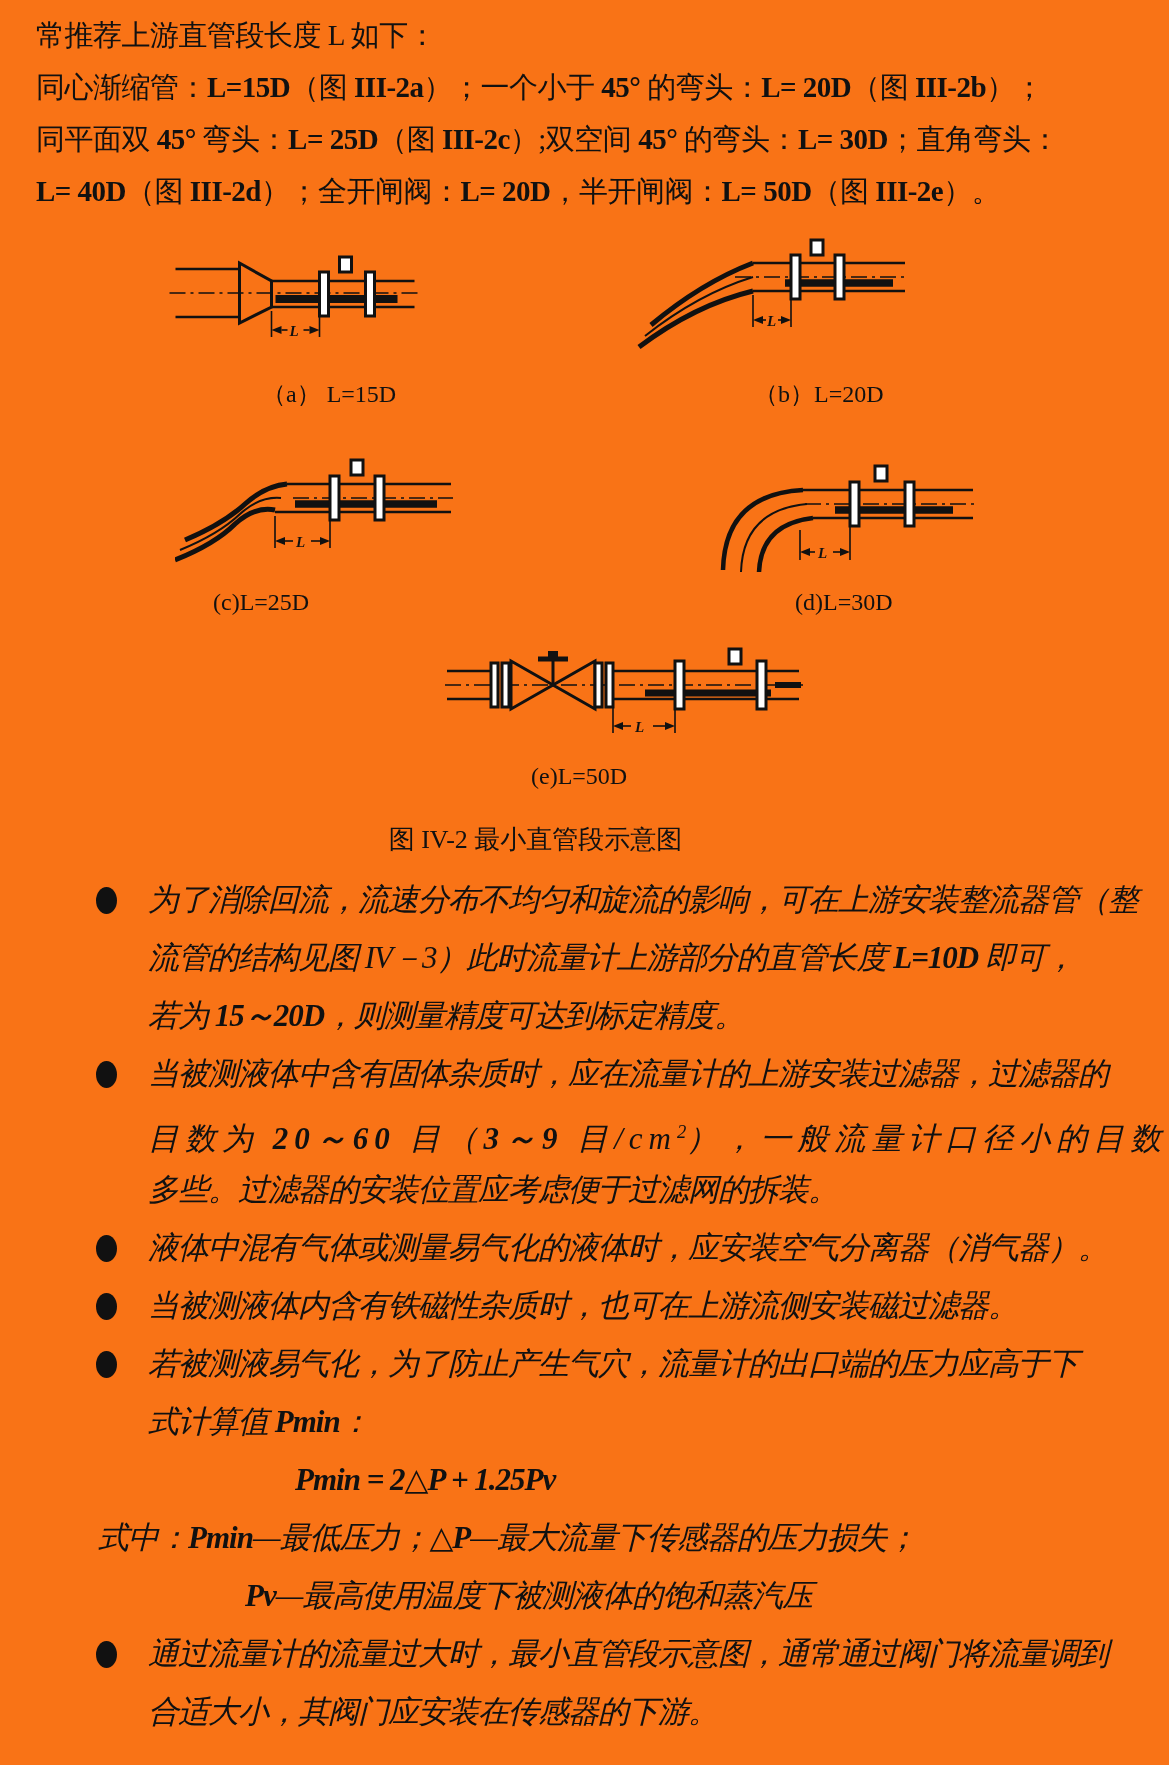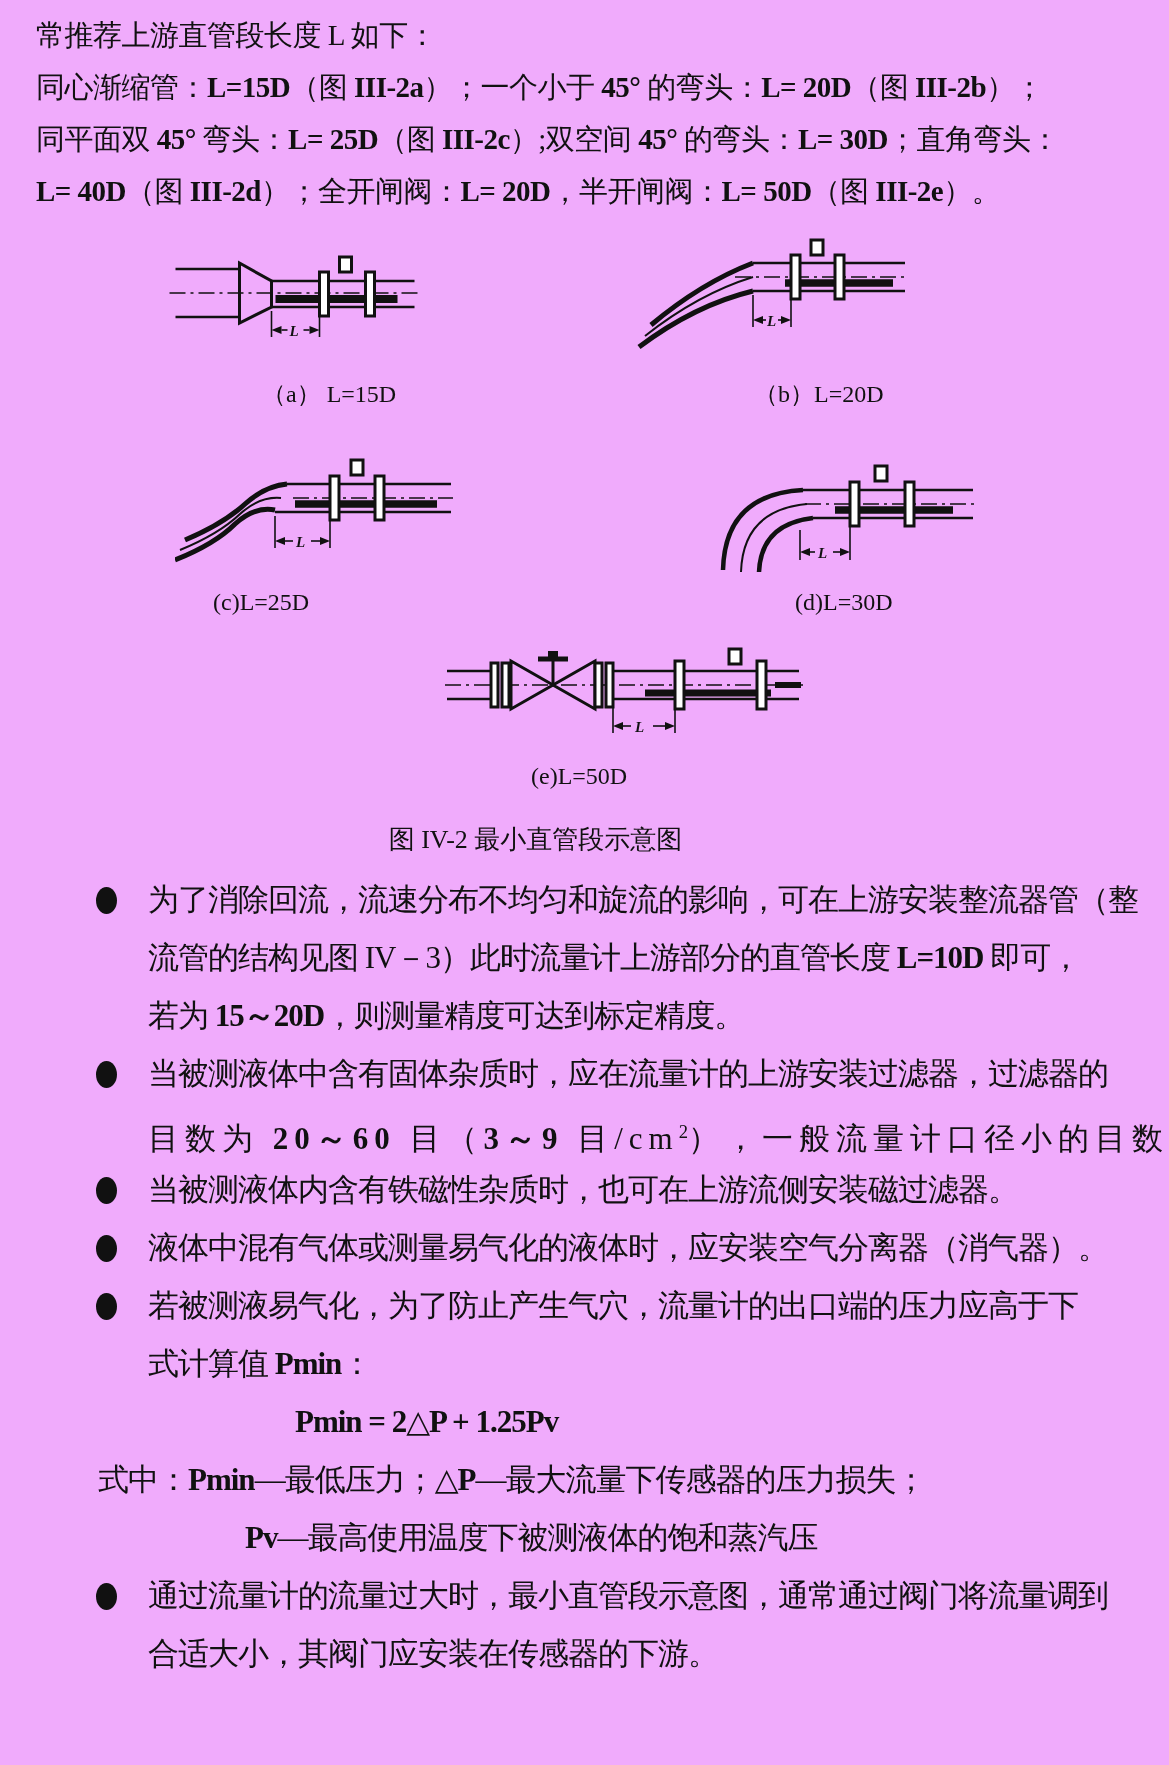--- a/index.html
+++ b/index.html
@@ -1,20 +1,20 @@
 <!DOCTYPE html>
 <html><head>
 <meta charset="utf-8">
 <style>
   html,body{margin:0;padding:0;background:#e8e8e8;}
   .page{
     position:relative;
     width:1169px;height:1765px;
     margin:0 auto;
-    background:#f0abfc;
+    background:#f97316;
     font-family:"Liberation Serif","DejaVu Serif",serif;
     color:#111;
     overflow:hidden;
   }
   .b{font-weight:bold;}
   sup{font-size:0.6em;vertical-align:super;letter-spacing:0;}
 
   
   .intro{position:absolute;left:36px;top:9px;width:1100px;}
   .intro .iline{
@@ -29,21 +29,21 @@
   .dcap{
     position:absolute;font-size:24px;line-height:28px;white-space:nowrap;
   }
   .dim{font-size:15px;font-weight:bold;font-style:italic;fill:#111;}
   .fig-caption{
     position:absolute;left:0;top:824px;width:1071px;text-align:center;
     font-size:26px;line-height:32px;
   }
 
   
-  .bullets{position:absolute;left:0;top:871px;width:1169px;}
+  .bullets{position:absolute;left:0;top:871px;width:1169px;font-style:italic;}
   .bl{
     position:relative;height:58px;line-height:58px;
     font-size:31px;letter-spacing:-1px;white-space:nowrap;
     padding-left:148px;
   }
   .bl .dot{
     position:absolute;left:96px;top:50%;
     width:21px;height:27px;margin-top:-13px;
     background:#111;border-radius:50%;
   }
@@ -217,29 +217,32 @@
       <span class="txt"><span>若为 </span><span class="b">15～20D</span><span>，则测量精度可达到标定精度。</span></span>
     </div>
 
     <div class="bl">
       <span class="dot"></span>
       <span class="txt"><span>当被测液体中含有固体杂质时，应在流量计的上游安装过滤器，过滤器的</span></span>
     </div>
     <div class="bl sp">
       <span class="txt"><span>目数为 </span><span class="b">20～60</span><span> 目（</span><span class="b">3～9</span><span> 目/cm</span><sup>2</sup><span>），一般流量计口径小的目数</span></span>
     </div>
+    <div class="bl">
+      <span class="txt"><span>多些。过滤器的安装位置应考虑便于过滤网的拆装。</span></span>
+    </div>
+
+    <div class="bl">
+      <span class="dot"></span>
+      <span class="txt"><span>液体中混有气体或测量易气化的液体时，应安装空气分离器（消气器）。</span></span>
+    </div>
 
     <div class="bl">
       <span class="dot"></span>
       <span class="txt"><span>当被测液体内含有铁磁性杂质时，也可在上游流侧安装磁过滤器。</span></span>
-    </div>
-
-    <div class="bl">
-      <span class="dot"></span>
-      <span class="txt"><span>液体中混有气体或测量易气化的液体时，应安装空气分离器（消气器）。</span></span>
     </div>
 
     <div class="bl">
       <span class="dot"></span>
       <span class="txt"><span>若被测液易气化，为了防止产生气穴，流量计的出口端的压力应高于下</span></span>
     </div>
     <div class="bl">
       <span class="txt"><span>式计算值 </span><span class="b">Pmin</span><span>：</span></span>
     </div>
     <div class="bl ind-formula">

